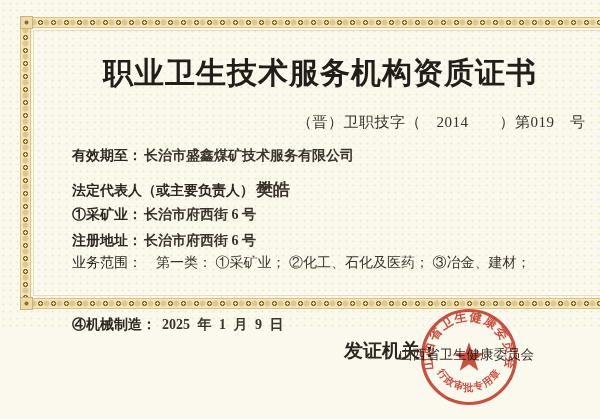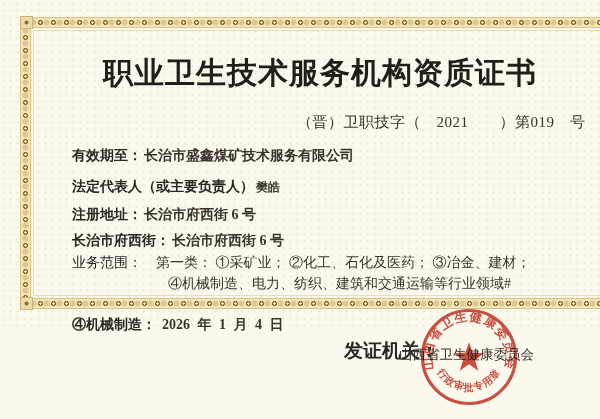--- a/index.html
+++ b/index.html
@@ -46,21 +46,21 @@
     position:absolute;left:0;right:0;top:53px;text-align:center;
     font-size:30px;font-weight:bold;letter-spacing:1px;color:#211d18;
   }
   .certno{
     position:absolute;left:297px;top:113px;font-size:15px;color:#38322a;letter-spacing:0.5px;
   }
   .row{position:absolute;left:72px;font-size:14px;white-space:nowrap;}
   .row .lbl{font-weight:bold;color:#2c2620;}
   .row .val{font-weight:bold;color:#3a332b;margin-left:2px;}
   .row.r1{top:147px;} .row.r2{top:178px;} .row.r3{top:206px;} .row.r4{top:232px;}
-  .row.r2 .val{font-size:12px;}
+  .row.r2 .val{font-size:17px;}
   .scope{position:absolute;left:72px;top:254px;font-size:14px;}
   .scope .lbl{font-weight:normal;float:left;color:#2c2620;}
   .scope .lines{margin-left:14px;float:left;max-width:400px;color:#3a332b;}
   .scope .l1{white-space:nowrap;}
   .scope .l2{white-space:nowrap;margin-left:12px;margin-top:3px;}
   .row.r5{top:316px;}
   .row.r5 .val{word-spacing:4px;margin-left:6px;}
   .issuer-lbl{position:absolute;left:344px;top:338px;font-size:19px;font-weight:bold;color:#2c2620;white-space:nowrap;}
   .issuer-val{position:absolute;left:399px;top:346px;font-size:13.5px;color:#3a332b;white-space:nowrap;}
   .issue-date{position:absolute;left:402px;top:361px;font-size:14px;color:#38322a;word-spacing:9px;white-space:nowrap;}
@@ -80,45 +80,44 @@
   <div class="strip v left"></div>
   <div class="strip v right"></div>
   <div class="corner tl"></div>
   <div class="corner tr"></div>
   <div class="corner bl"></div>
   <div class="corner br"></div>
   <div class="innerline"></div>
 
   <div class="title">职业卫生技术服务机构资质证书</div>
 
-  <div class="certno">（晋）卫职技字（　2021　　）第019　号</div>
+  <div class="certno">（晋）卫职技字（　2014　　）第019　号</div>
 
   <div class="row r1">
     <span class="lbl">有效期至：</span><span class="val">长治市盛鑫煤矿技术服务有限公司</span>
   </div>
   <div class="row r2">
     <span class="lbl">法定代表人（或主要负责人）</span><span class="val">樊皓</span>
   </div>
   <div class="row r3">
-    <span class="lbl">注册地址：</span><span class="val">长治市府西街 6 号</span>
+    <span class="lbl">①采矿业：</span><span class="val">长治市府西街 6 号</span>
   </div>
   <div class="row r4">
-    <span class="lbl">长治市府西街：</span><span class="val">长治市府西街 6 号</span>
+    <span class="lbl">注册地址：</span><span class="val">长治市府西街 6 号</span>
   </div>
 
   <div class="scope">
     <span class="lbl">业务范围：</span>
     <span class="lines">
       <div class="l1">第一类： ①采矿业； ②化工、石化及医药； ③冶金、建材；</div>
-      <div class="l2">④机械制造、电力、纺织、建筑和交通运输等行业领域#</div>
     </span>
   </div>
 
   <div class="row r5">
-    <span class="lbl">④机械制造：</span><span class="val">2026 年 1 月 4 日</span>
+    <span class="lbl">④机械制造：</span><span class="val">2025 年 1 月 9 日</span>
   </div>
 
   <div class="issuer-lbl">发证机关：</div>
   <div class="issuer-val">山西省卫生健康委员会</div>
 
   <svg class="seal" viewBox="0 0 100 100">
     <circle cx="50" cy="50" r="46.5" fill="none" stroke="#c5392b" stroke-width="3.2"></circle>
     <defs>
       <path id="sealRingPath" d="M 14.5,63 A 37.4,37.4 0 1 1 85.5,63" fill="none"></path>
       <path id="sealBottomPath" d="M 17,62 A 36,36 0 0 0 83,62" fill="none"></path>

